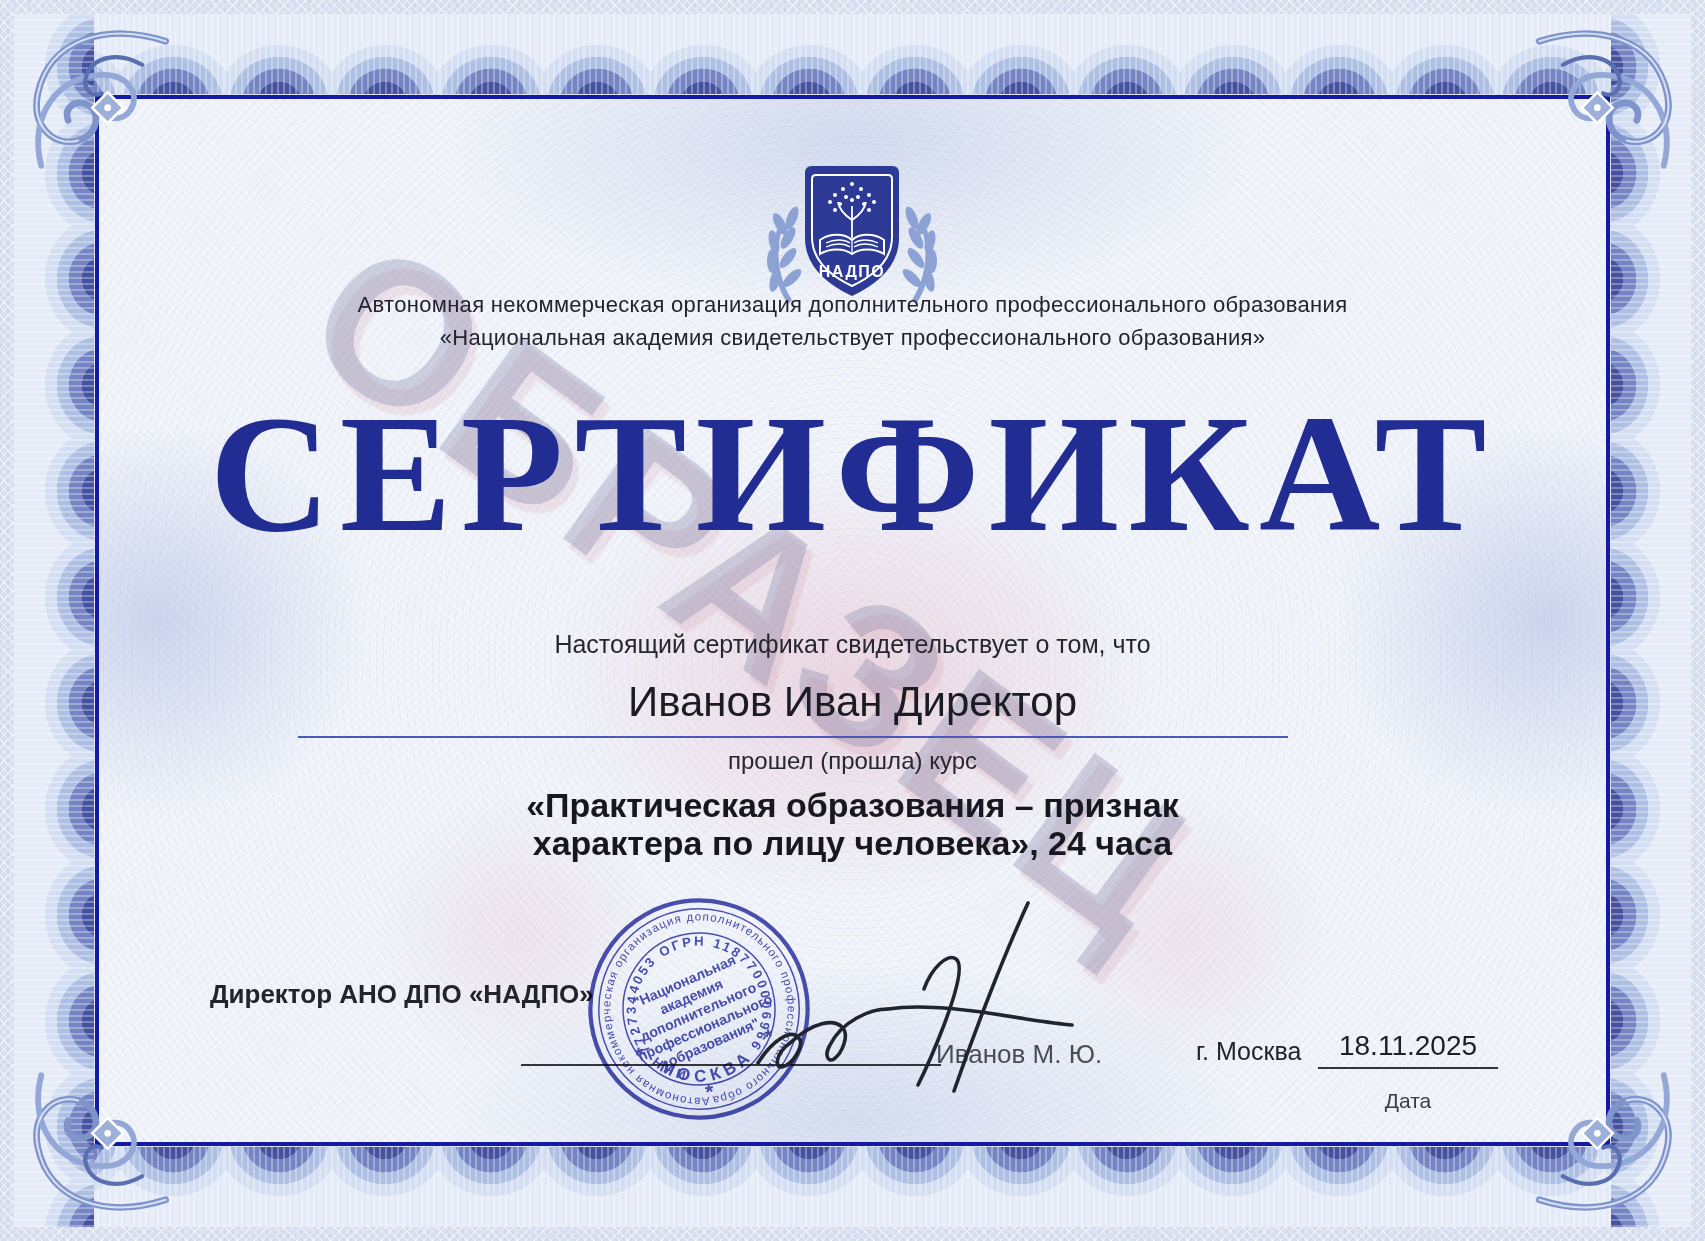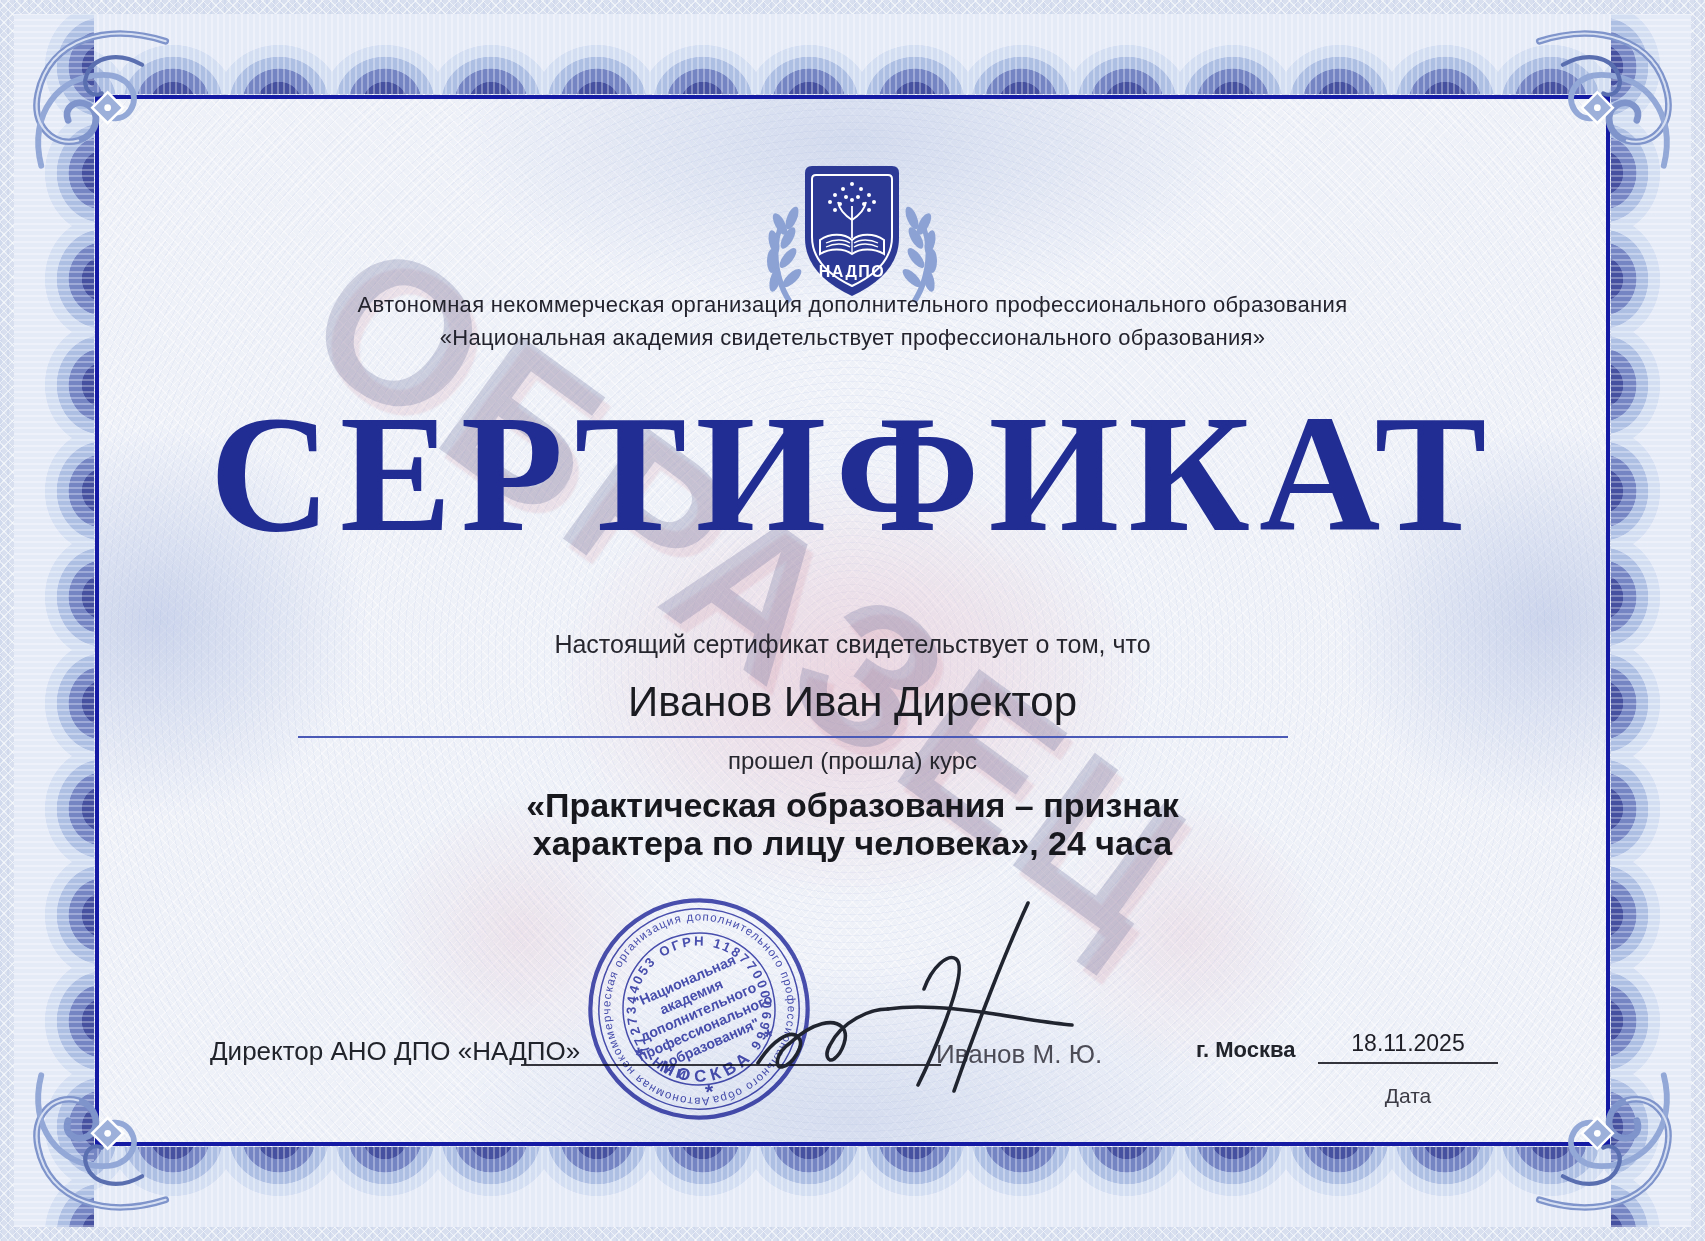--- a/index.html
+++ b/index.html
@@ -66,26 +66,26 @@
   .org-line{font-size:22px; color:#23232d; letter-spacing:.3px;}
   .org1{top:292px;} .org2{top:325px;}
   .title{top:385px; font-family:"Liberation Serif","DejaVu Serif",serif; font-weight:700;
     font-size:168px; line-height:1.05; letter-spacing:9px; color:#212d92;}
   .statement{top:630px; font-size:25px; color:#26262e;text-align:center;}
   .recipient{top:678px; font-size:42px; color:#1b1b22;}
   .hairline{position:absolute; left:298px; width:990px; top:736px; height:2px; background:#4a58b6; z-index:4;}
   .course-intro{top:747px; font-size:24px; color:#26262e;}
   .course{top:786px; font-size:34px; font-weight:700; color:#17171e; line-height:38px;}
   
-  .director-label{position:absolute; left:210px; top:1036px; font-size:26px; font-weight:400; color:#22242c; z-index:5;}
+  .director-label{position:absolute; left:210px; top:979px; font-size:26px; font-weight:700; color:#22242c; z-index:5;}
   .sign-line{position:absolute; left:521px; top:1064px; width:420px; height:2px; background:#34343c; z-index:4;}
   .director-name{position:absolute; left:936px; top:1039px; font-size:26px; color:#4c4c57; z-index:5;}
-  .city{position:absolute; left:1196px; top:1037px; font-size:22px; font-weight:700; color:#22242c; z-index:5;}
+  .city{position:absolute; left:1196px; top:1037px; font-size:25px; font-weight:400; color:#22242c; z-index:5;}
   .date-block{position:absolute; left:1318px; top:1030px; width:180px; text-align:center; z-index:5;}
-  .date-value{font-size:23px; font-weight:500; color:#1e1e26;}
+  .date-value{font-size:28px; font-weight:500; color:#1e1e26;}
   .date-line{height:2px; background:#34343c; margin-top:5px;}
   .date-label{font-size:21px; color:#3b3b45; margin-top:20px;}
   
   .seal{position:absolute; left:583px; top:893px; width:232px; height:232px; z-index:6;
     transform:rotate(-8deg); mix-blend-mode:multiply; opacity:.92;}
   .seal text{fill:#3c43ab; font-family:"Liberation Sans", sans-serif;}
   .seal .ring-outer-text{font-size:11px; letter-spacing:1.1px;}
   .seal .ring-inner-text{font-size:12.5px; letter-spacing:2.4px; font-weight:700;}
   .seal .center-text{font-size:13.5px; font-weight:700;}
   .seal .city-text{font-size:16px; letter-spacing:5px; font-weight:700;}

